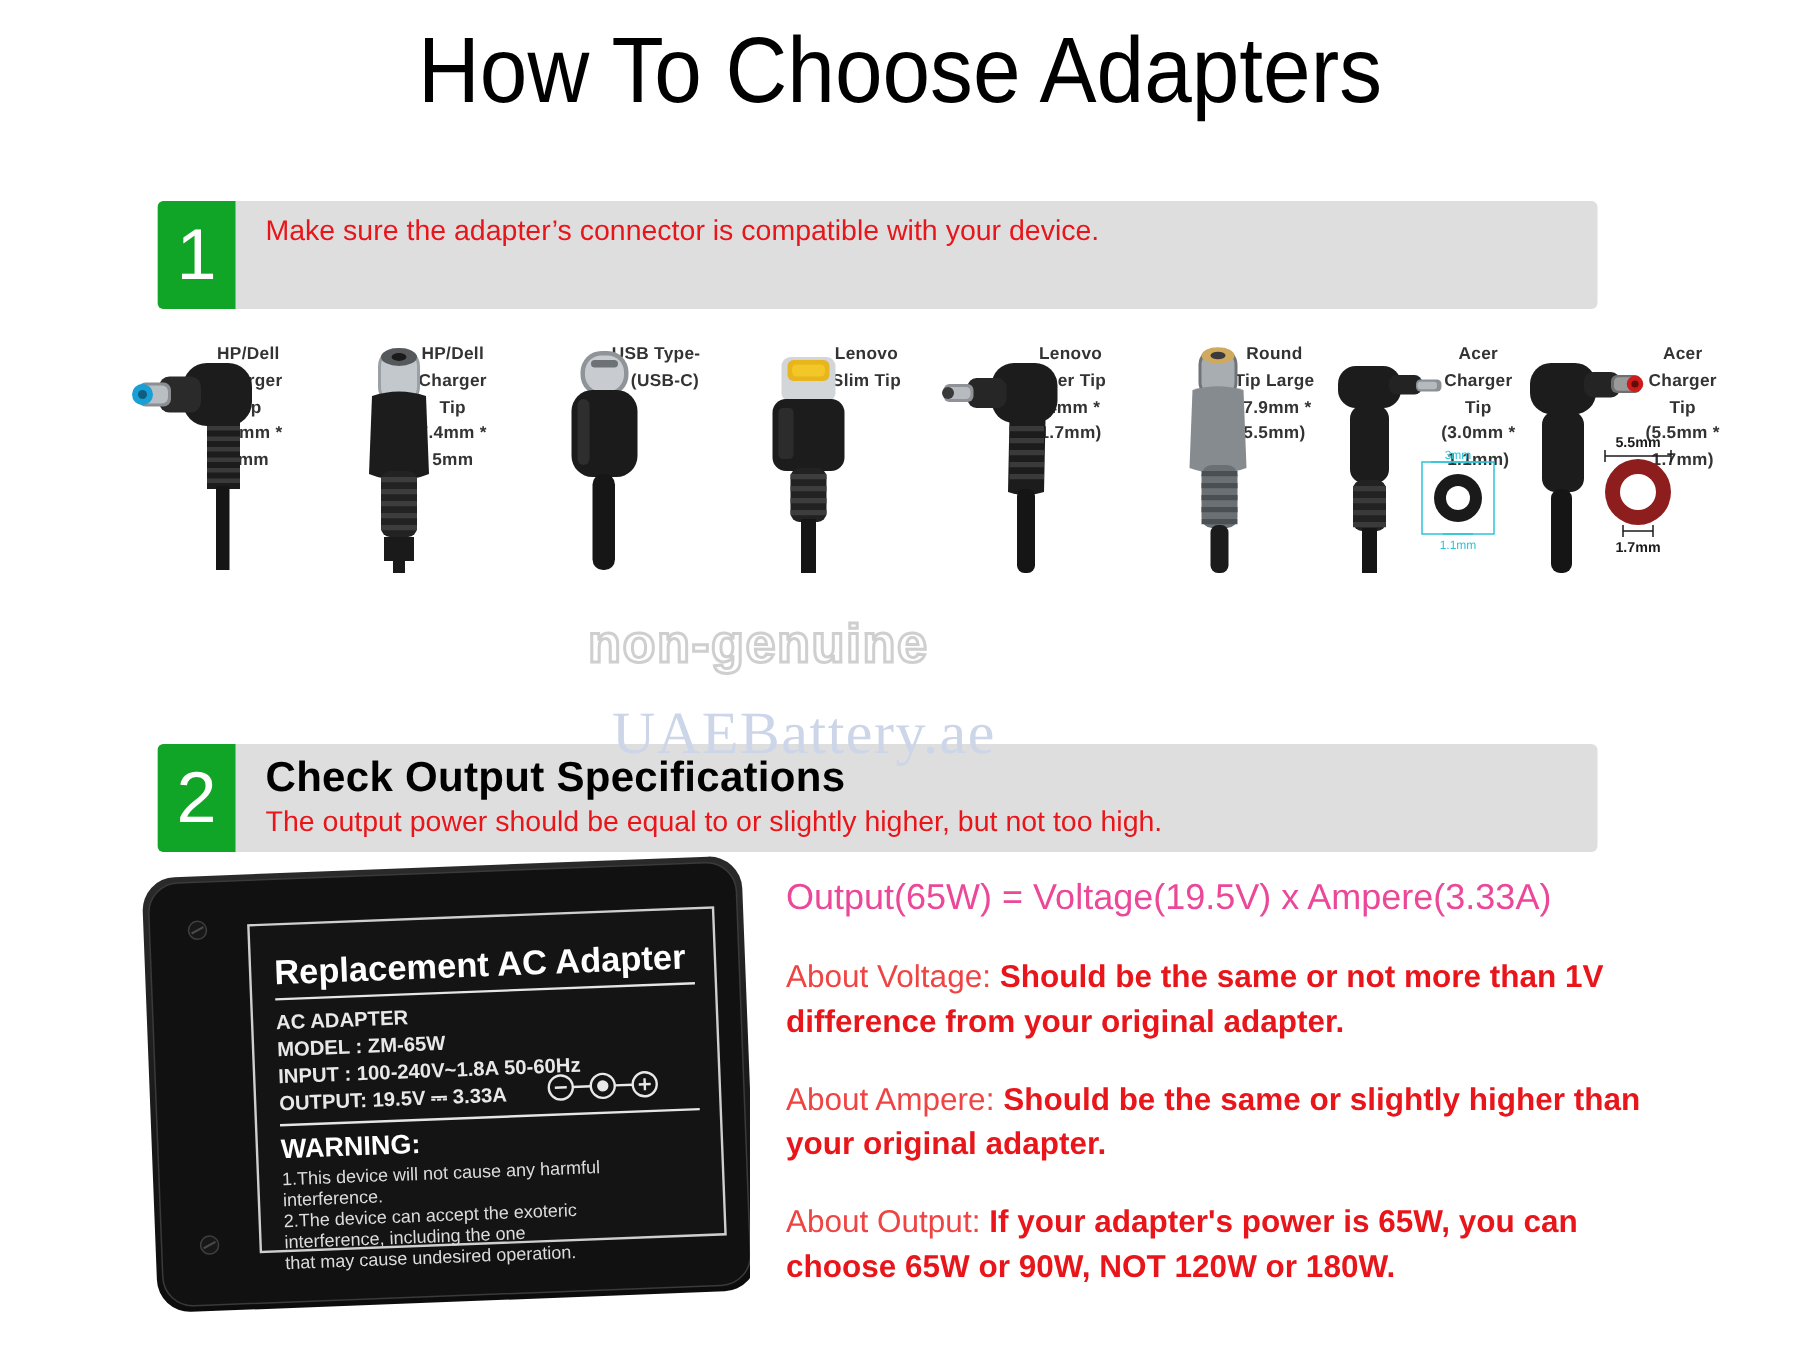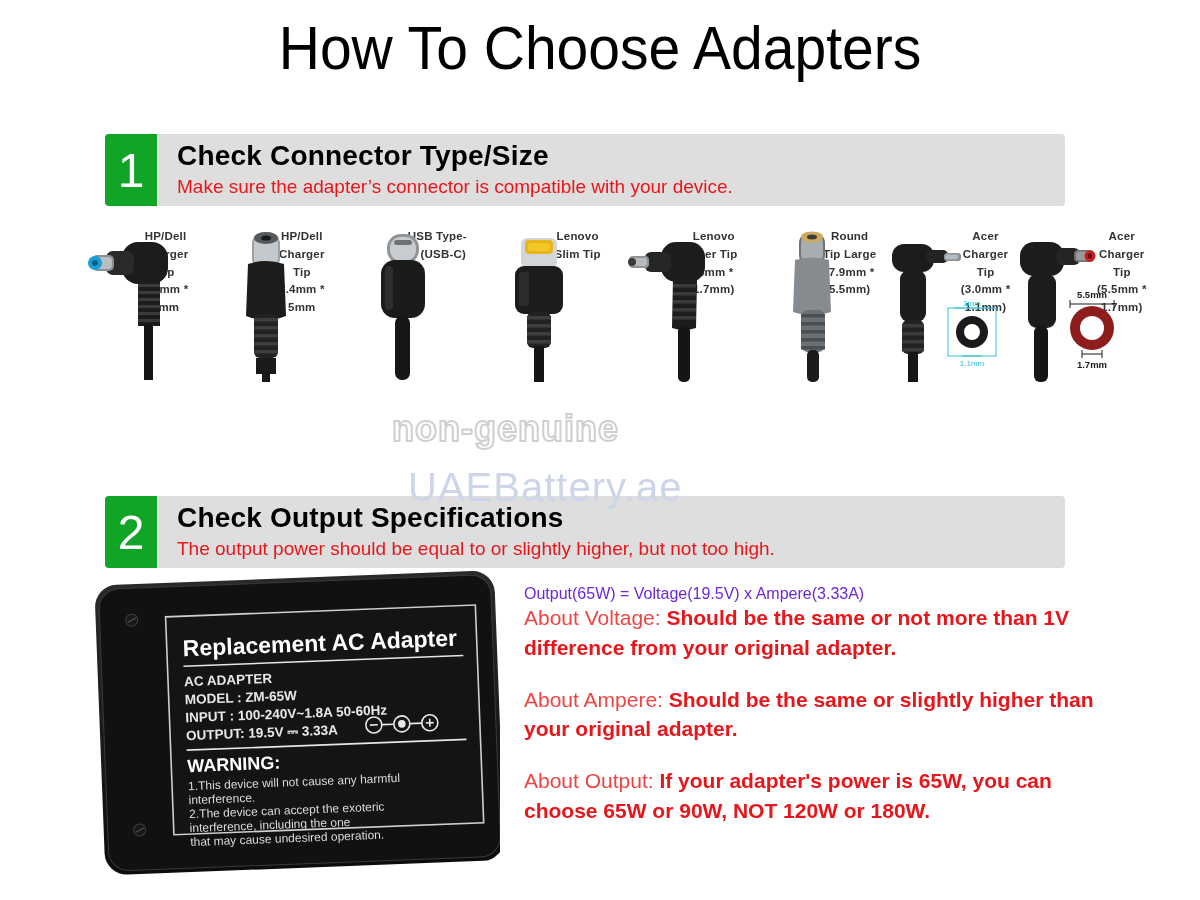--- a/index.html
+++ b/index.html
@@ -98,57 +98,57 @@
     -webkit-text-stroke: 2px #cfcfcf;
     font-family: "Liberation Sans", sans-serif;
     pointer-events: none;
     z-index: 5;
   }
   .wm-uae {
     position: absolute;
     left: 408px; top: 465px;
     font-size: 40px;
     color: #ccd6e8;
-    font-family: Liberation Sans, sans-serif;
+    font-family: Liberation Serif, serif;
     letter-spacing: 1px;
     pointer-events: none;
     z-index: 5;
   }
 
   
   #adapter-photo { position: absolute; left: 90px; top: 570px; width: 410px; height: 320px; }
 
   #spec-text {
     position: absolute;
     left: 524px; top: 585px;
     width: 600px;
   }
   .spec-eq {
-    font-size: 16px;
-    color: #6d28d9;
+    font-size: 24px;
+    color: #ec4899;
+    margin-bottom: 24px;
     font-family: "Liberation Sans", sans-serif;
   }
   .spec-para {
     font-size: 21px;
     line-height: 1.42;
     margin-bottom: 22px;
     font-family: "Liberation Sans Narrow", "Liberation Sans", sans-serif;
   }
   .spec-lead { color: #ef4444; font-weight: normal; }
   .spec-red { color: #e8161b; font-weight: bold; }
 </style>
 </head>
 <body>
 
 <h1 class="page-title">How To Choose Adapters</h1>
 
 <div class="step-bar" style="left:105px; top:134px; width:960px; height:72px;">
   <div class="step-num">1</div>
   <div class="step-text">
-    <div class="step-head">Check Connector Type/Size</div>
     <div class="step-sub">Make sure the adapter’s connector is compatible with your device.</div>
   </div>
 </div>
 
 <div id="connector-gallery">
 
   <div class="conn-cell">
     <div class="conn-art">
       <svg width="140" height="155" viewBox="0 0 140 155">
         <g>

